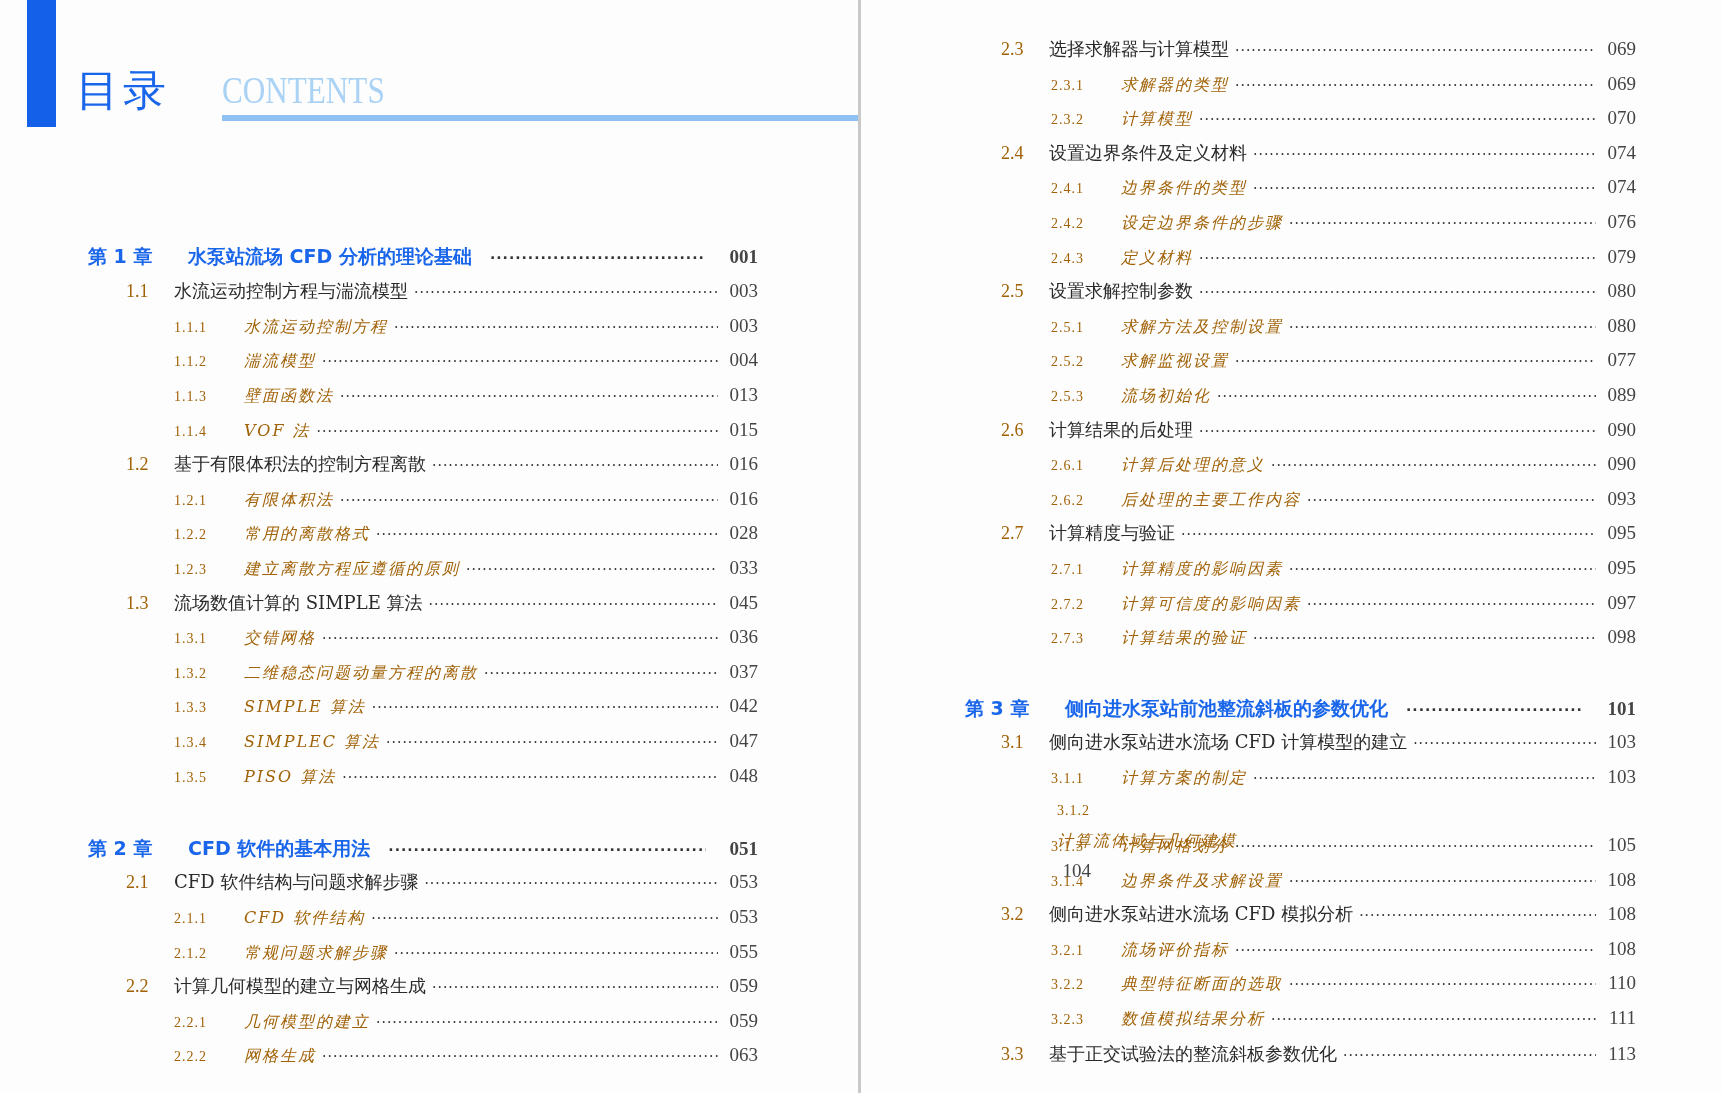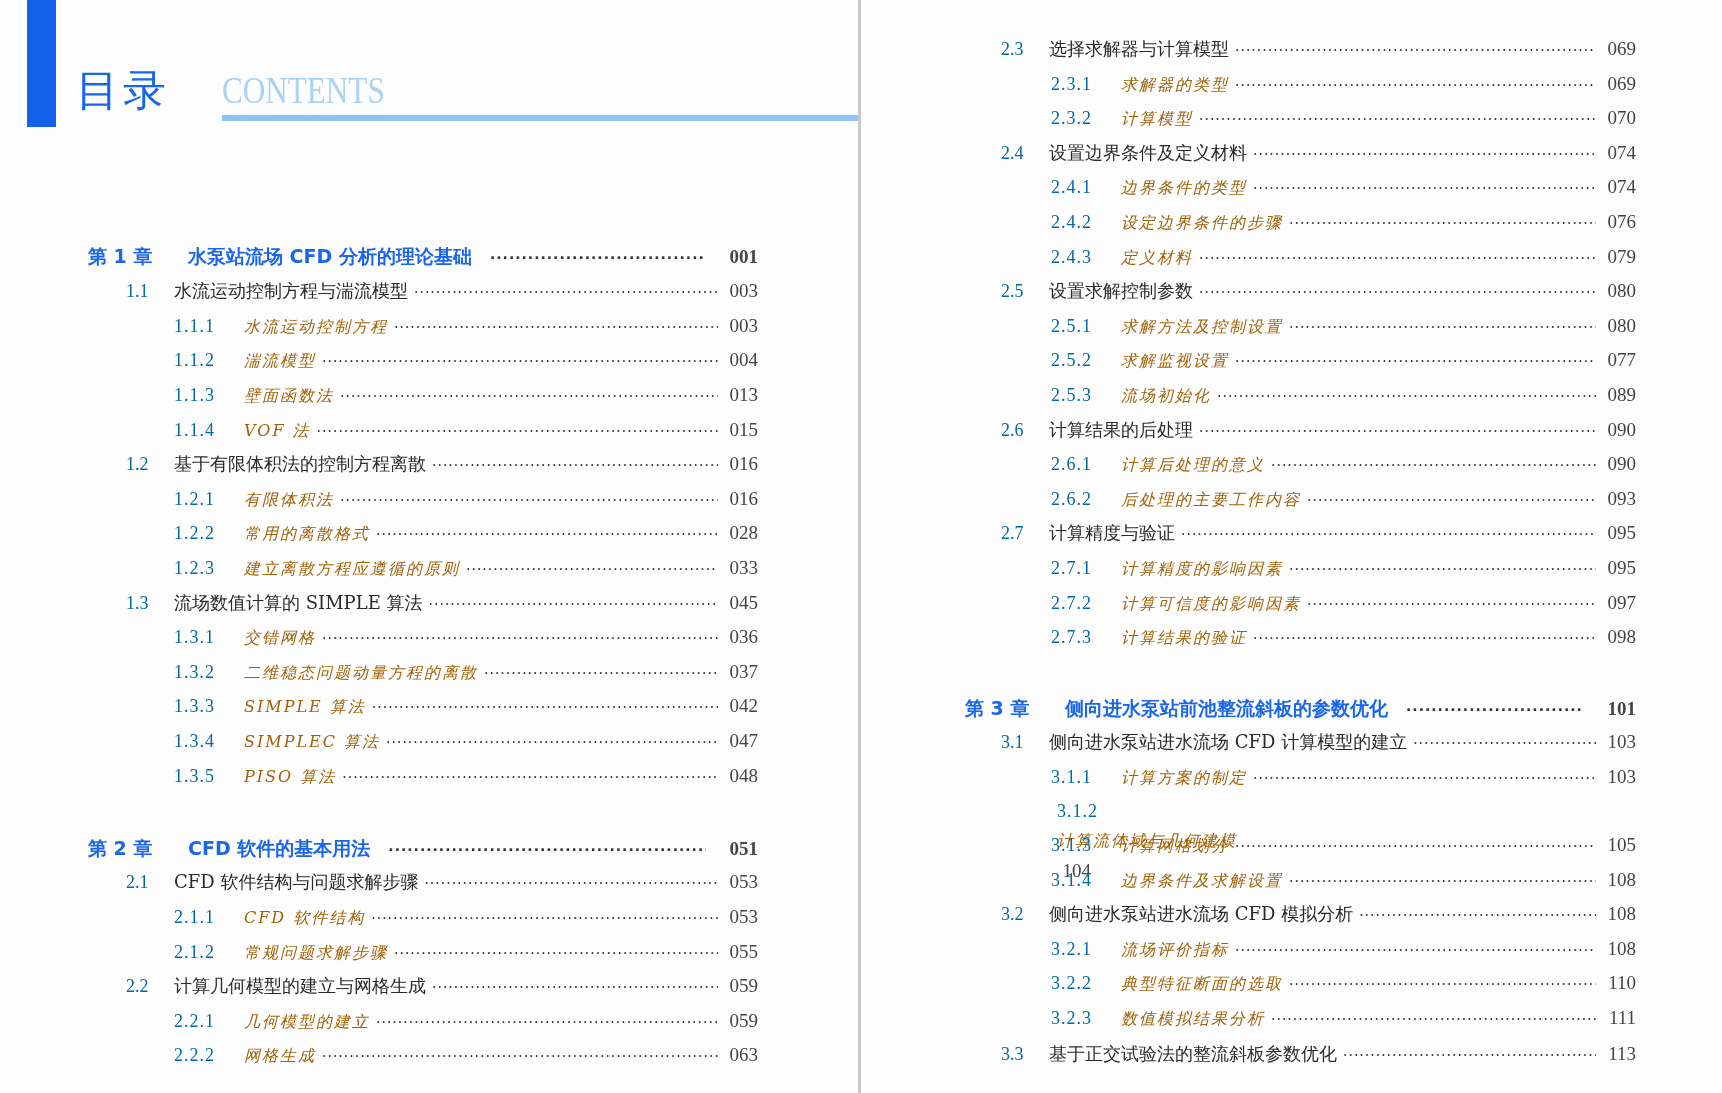--- a/index.html
+++ b/index.html
@@ -26,21 +26,21 @@
     font-family: "Liberation Serif", serif; font-size: 38px; line-height: 44px;
     color: #a9d2f5; transform: scaleX(0.82); transform-origin: left;
   }
   .title-line { position: absolute; left: 222px; top: 115px; width: 636px; height: 6px; background: #8fc1f2; }
 
   .toc { position: absolute; left: 0; top: 0; width: 100%; }
   .row {
     position: absolute; display: flex; align-items: baseline;
     height: 30px; line-height: 30px; font-size: 18px; white-space: nowrap;
   }
-  .row .num { display: inline-block; color: #0369a1; font-family: "Liberation Serif", serif; }
+  .row .num { display: inline-block; color: #a16207; font-family: "Liberation Serif", serif; }
   .row .label { display: inline-block; }
   .row .dots {
     flex: 1; overflow: hidden; margin: 0 6px;
     color: #333; letter-spacing: 1px; font-size: 14px;
   }
   .row .dots::before {
     content: "································································································································";
   }
   .row .page-no {
     font-family: "Liberation Serif", serif; color: #444; font-size: 19px;
@@ -48,21 +48,21 @@
   }
 
   .lvl-chapter { font-weight: bold; color: #1a66ea; font-family: "DejaVu Sans", sans-serif; font-size: 19px; gap: 12px; }
   .lvl-chapter .num { color: #1a66ea; width: 88px; font-family: "DejaVu Sans", sans-serif; }
   .lvl-chapter .label { color: #1a66ea; }
 
   .lvl-section .num { width: 48px; font-size: 18px; }
   .lvl-section .label { color: #2a2a2a; }
 
   .lvl-sub { font-size: 16px; }
-  .lvl-sub .num { width: 70px; font-size: 18px; letter-spacing: 1px; }
+  .lvl-sub .num { width: 70px; font-size: 14px; letter-spacing: 1px; }
   .lvl-sub .label { color: #a16207; letter-spacing: 2px; font-style: italic; }
 </style>
 </head>
 <body>
 
 <div class="page page-left">
   <div class="blue-bar"></div>
   <div class="title-cn">目录</div>
   <div class="title-en">CONTENTS</div>
   <div class="title-line"></div>

